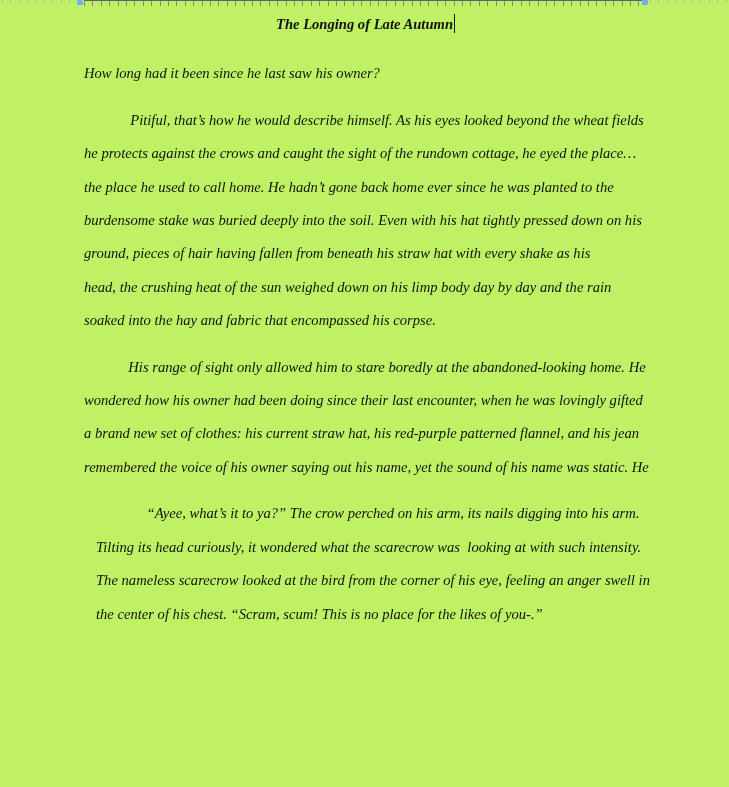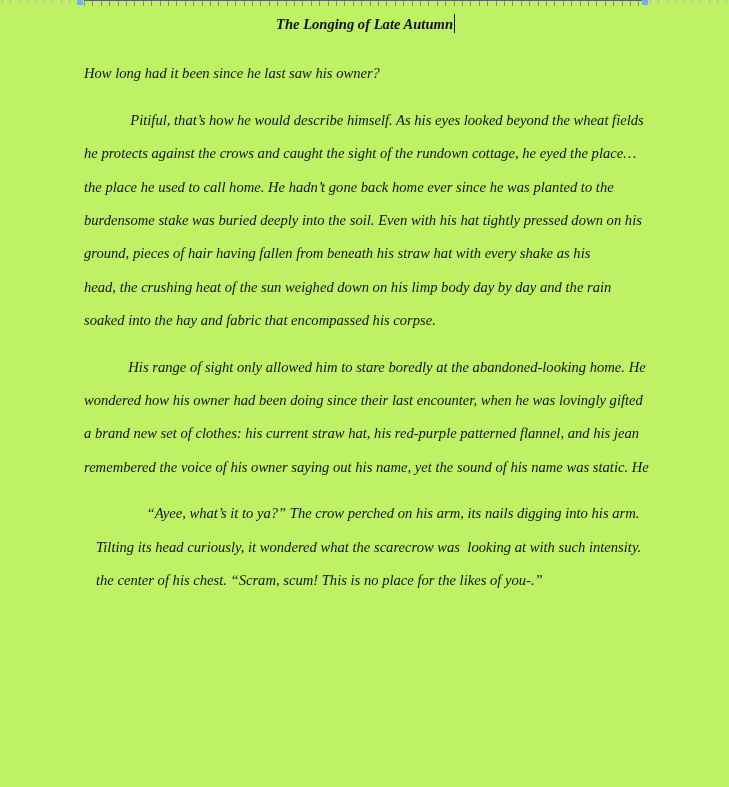--- a/index.html
+++ b/index.html
@@ -82,18 +82,19 @@
         </div>
         <div class="para indent">
           <div class="line">His range of sight only allowed him to stare boredly at the abandoned-looking home. He</div>
           <div class="line">wondered how his owner had been doing since their last encounter, when he was lovingly gifted</div>
           <div class="line">a brand new set of clothes: his current straw hat, his red-purple patterned flannel, and his jean</div>
           <div class="line">remembered the voice of his owner saying out his name, yet the sound of his name was static. He</div>
         </div>
         <div class="para indent">
           <div class="line">“Ayee, what’s it to ya?” The crow perched on his arm, its nails digging into his arm.</div>
           <div class="line">Tilting its head curiously, it wondered what the scarecrow was  looking at with such intensity.</div>
+          <div class="line">The nameless scarecrow looked at the bird from the corner of his eye, feeling an anger swell in</div>
           <div class="line">the center of his chest. “Scram, scum! This is no place for the likes of you-.”</div>
         </div>
       </div>
   </div>
 
 </div>
 
 </body></html>

